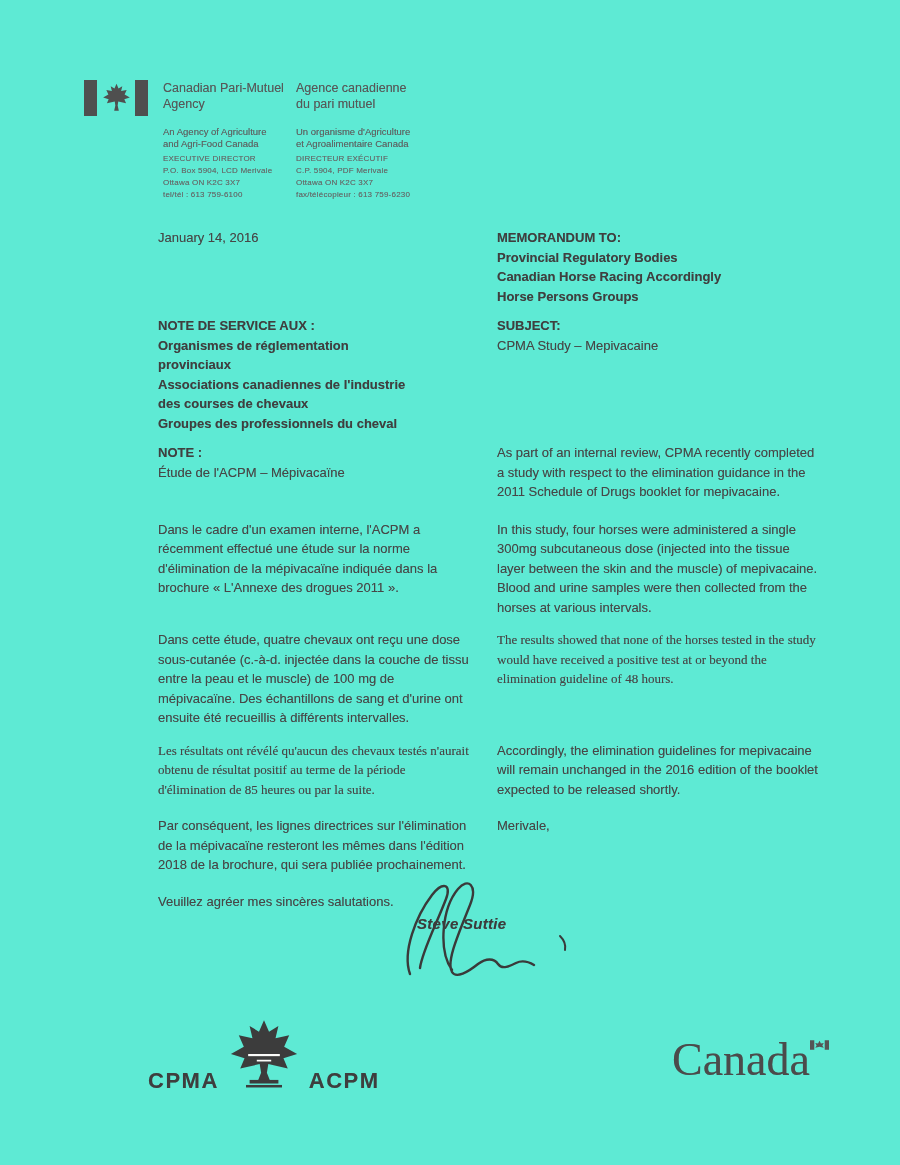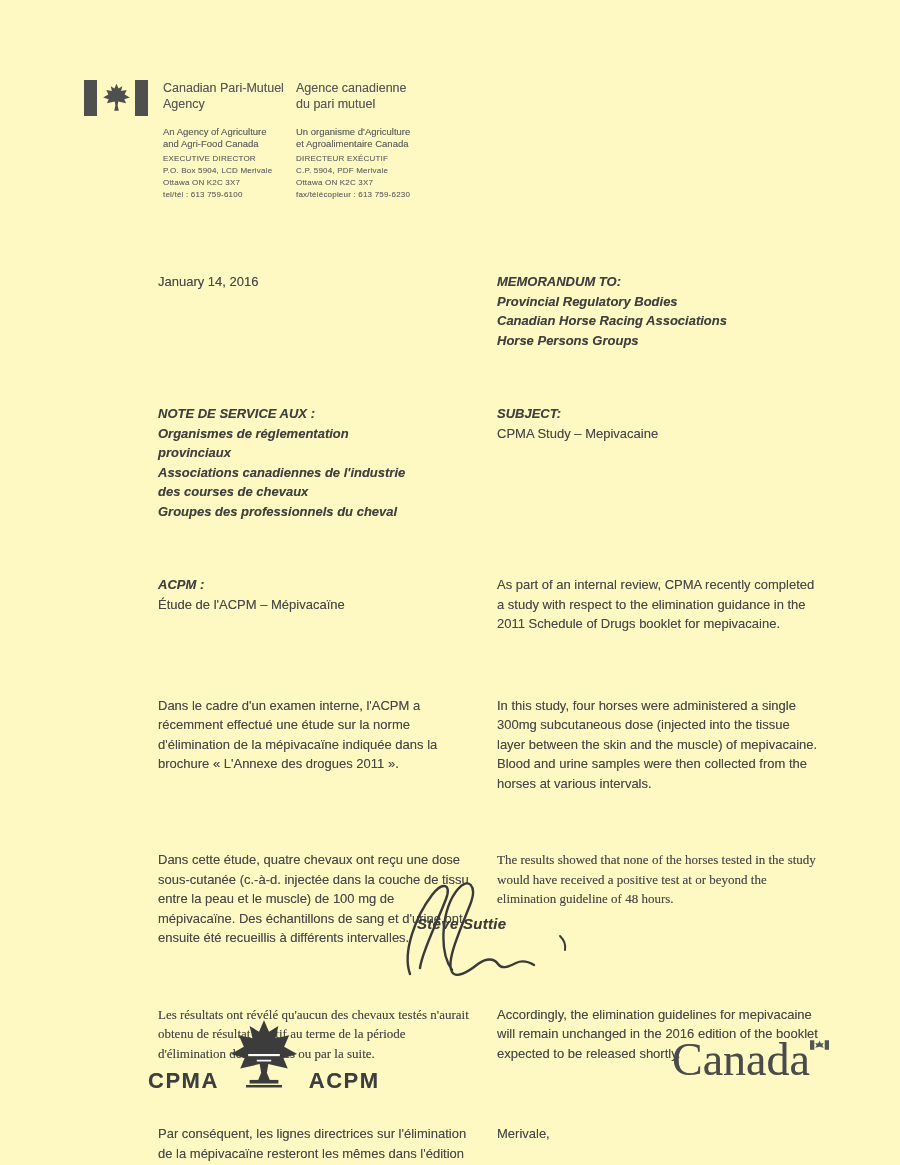--- a/index.html
+++ b/index.html
@@ -1,18 +1,18 @@
 <!DOCTYPE html>
 <html><head>
 <meta charset="utf-8">
 <style>
   html,body { margin:0; padding:0; background:#ffffff; }
   .page {
     position:relative; width:900px; height:1165px;
-    background:#fef9c3; overflow:hidden;
+    background:#5eead4; overflow:hidden;
     font-family:"Liberation Sans", sans-serif;
     color:#474747;
     text-shadow:0 0 0.5px rgba(70,70,70,.45);
   }
   .pre { white-space:pre-line; }
 
   
   .flag-logo { position:absolute; left:84px; top:78px; }
   .org { position:absolute; top:80px; font-size:12.5px; line-height:16px; color:#585858; }
   .org.en { left:163px; } .org.fr { left:296px; }
@@ -20,22 +20,22 @@
   .agency.en { left:163px; } .agency.fr { left:296px; }
   .exec { position:absolute; top:153px; font-size:8px; line-height:12px; color:#6a6a6a; letter-spacing:.2px; }
   .exec.en { left:163px; } .exec.fr { left:296px; }
 
   
   .cols {
     position:absolute; left:158px; top:228px;
     display:grid; grid-template-columns:312px 321px; column-gap:27px;
     font-size:13px; line-height:19.5px;
   }
-  .cell { grid-row:auto;margin-top:44px; }
-  .b { font-weight:bold; color:#3f3f3f;font-style:italic; }
+  .cell { grid-row:auto; }
+  .b { font-weight:bold; color:#3f3f3f; }
   .mb-date { margin-bottom:18px; }
   .mb-memo { margin-bottom:10px; }
   .mb-subj { margin-bottom:13px; }
   .mb-p1 { margin-bottom:18px; }
   .mb-p2 { margin-bottom:13px; }
   .mb-p3 { margin-bottom:15px;font-family:Liberation Serif, serif; }
   .mb-p4 { margin-bottom:17px; }
 
   
   .signature-svg { position:absolute; left:388px; top:880px; }
@@ -82,52 +82,52 @@
 Ottawa ON  K2C 3X7
 fax/télécopieur : 613 759-6230</div>
 
   <div class="cols">
 
     <div class="cell mb-date">January 14, 2016</div>
 
     <div class="cell mb-memo">
       <div class="b">MEMORANDUM TO:</div>
       <div class="b pre">Provincial Regulatory Bodies
-Canadian Horse Racing Associations
+Canadian Horse Racing Accordingly
 Horse Persons Groups</div>
     </div>
     <div class="cell mb-memo">
       <div class="b">NOTE DE SERVICE AUX :</div>
       <div class="b pre">Organismes de réglementation
 provinciaux
 Associations canadiennes de l'industrie
 des courses de chevaux
 Groupes des professionnels du cheval</div>
     </div>
 
     <div class="cell mb-subj">
       <div class="b">SUBJECT:</div>
       <div>CPMA Study – Mepivacaine</div>
     </div>
     <div class="cell mb-subj">
-      <div class="b">ACPM :</div>
+      <div class="b">NOTE :</div>
       <div>Étude de l'ACPM – Mépivacaïne</div>
     </div>
 
     <div class="cell mb-p1">As part of an internal review, CPMA recently completed a study with respect to the elimination guidance in the 2011 Schedule of Drugs booklet for mepivacaine.</div>
     <div class="cell mb-p1">Dans le cadre d'un examen interne, l'ACPM a récemment effectué une étude sur la norme d'élimination de la mépivacaïne indiquée dans la brochure « L'Annexe des drogues 2011 ».</div>
 
     <div class="cell mb-p2">In this study, four horses were administered a single 300mg subcutaneous dose (injected into the tissue layer between the skin and the muscle) of mepivacaine. Blood and urine samples were then collected from the horses at various intervals.</div>
     <div class="cell mb-p2">Dans cette étude, quatre chevaux ont reçu une dose sous-cutanée (c.-à-d. injectée dans la couche de tissu entre la peau et le muscle) de 100 mg de mépivacaïne. Des échantillons de sang et d'urine ont ensuite été recueillis à différents intervalles.</div>
 
     <div class="cell mb-p3">The results showed that none of the horses tested in the study would have received a positive test at or beyond the elimination guideline of 48 hours.</div>
     <div class="cell mb-p3">Les résultats ont révélé qu'aucun des chevaux testés n'aurait obtenu de résultat positif au terme de la période d'élimination de 85 heures ou par la suite.</div>
 
     <div class="cell mb-p4">Accordingly, the elimination guidelines for mepivacaine will remain unchanged in the 2016 edition of the booklet expected to be released shortly.</div>
-    <div class="cell mb-p4">Par conséquent, les lignes directrices sur l'élimination de la mépivacaïne resteront les mêmes dans l'édition 2016 de la brochure, qui sera publiée prochainement.</div>
+    <div class="cell mb-p4">Par conséquent, les lignes directrices sur l'élimination de la mépivacaïne resteront les mêmes dans l'édition 2018 de la brochure, qui sera publiée prochainement.</div>
 
     <div class="cell">Merivale,</div>
     <div class="cell">Veuillez agréer mes sincères salutations.</div>
   </div>
 
   <div class="signature-svg">
     <svg width="185" height="98" viewBox="0 0 185 98">
       <path d="M22 94 C14 72 28 36 44 15 C54 2 64 3 58 19 C48 45 34 72 32 88" stroke="#3a3a3a" stroke-width="2.4" fill="none" stroke-linecap="round"></path>
       <path d="M64 90 C50 70 54 28 70 9 C80 -3 90 5 82 25 C70 55 58 82 64 92 C68 99 80 92 90 84 C98 78 106 78 110 84 C114 90 122 86 128 83 C134 80 141 82 146 85" stroke="#3a3a3a" stroke-width="2.4" fill="none" stroke-linecap="round"></path>
       <path d="M172 56 C176 60 178 65 177 70" stroke="#3a3a3a" stroke-width="2" fill="none" stroke-linecap="round"></path>

